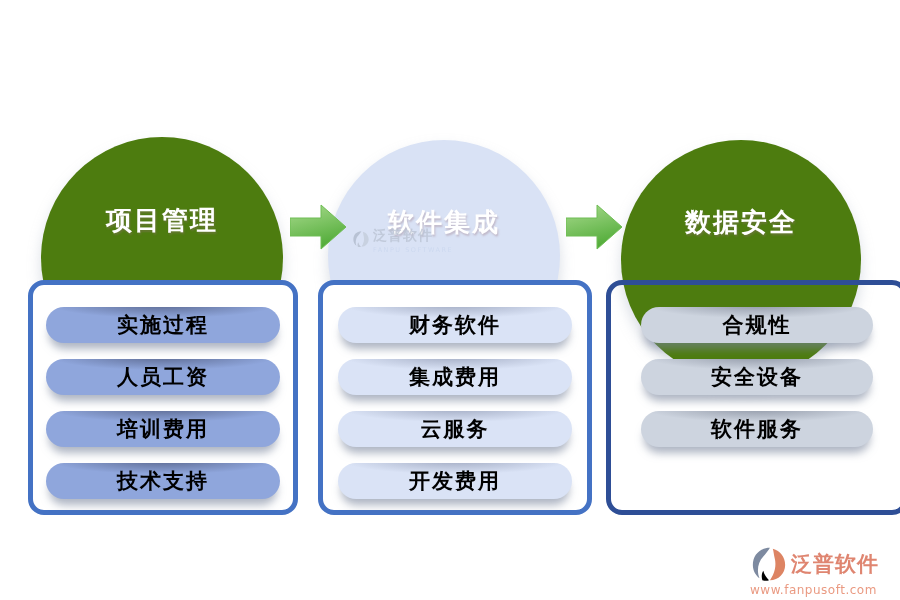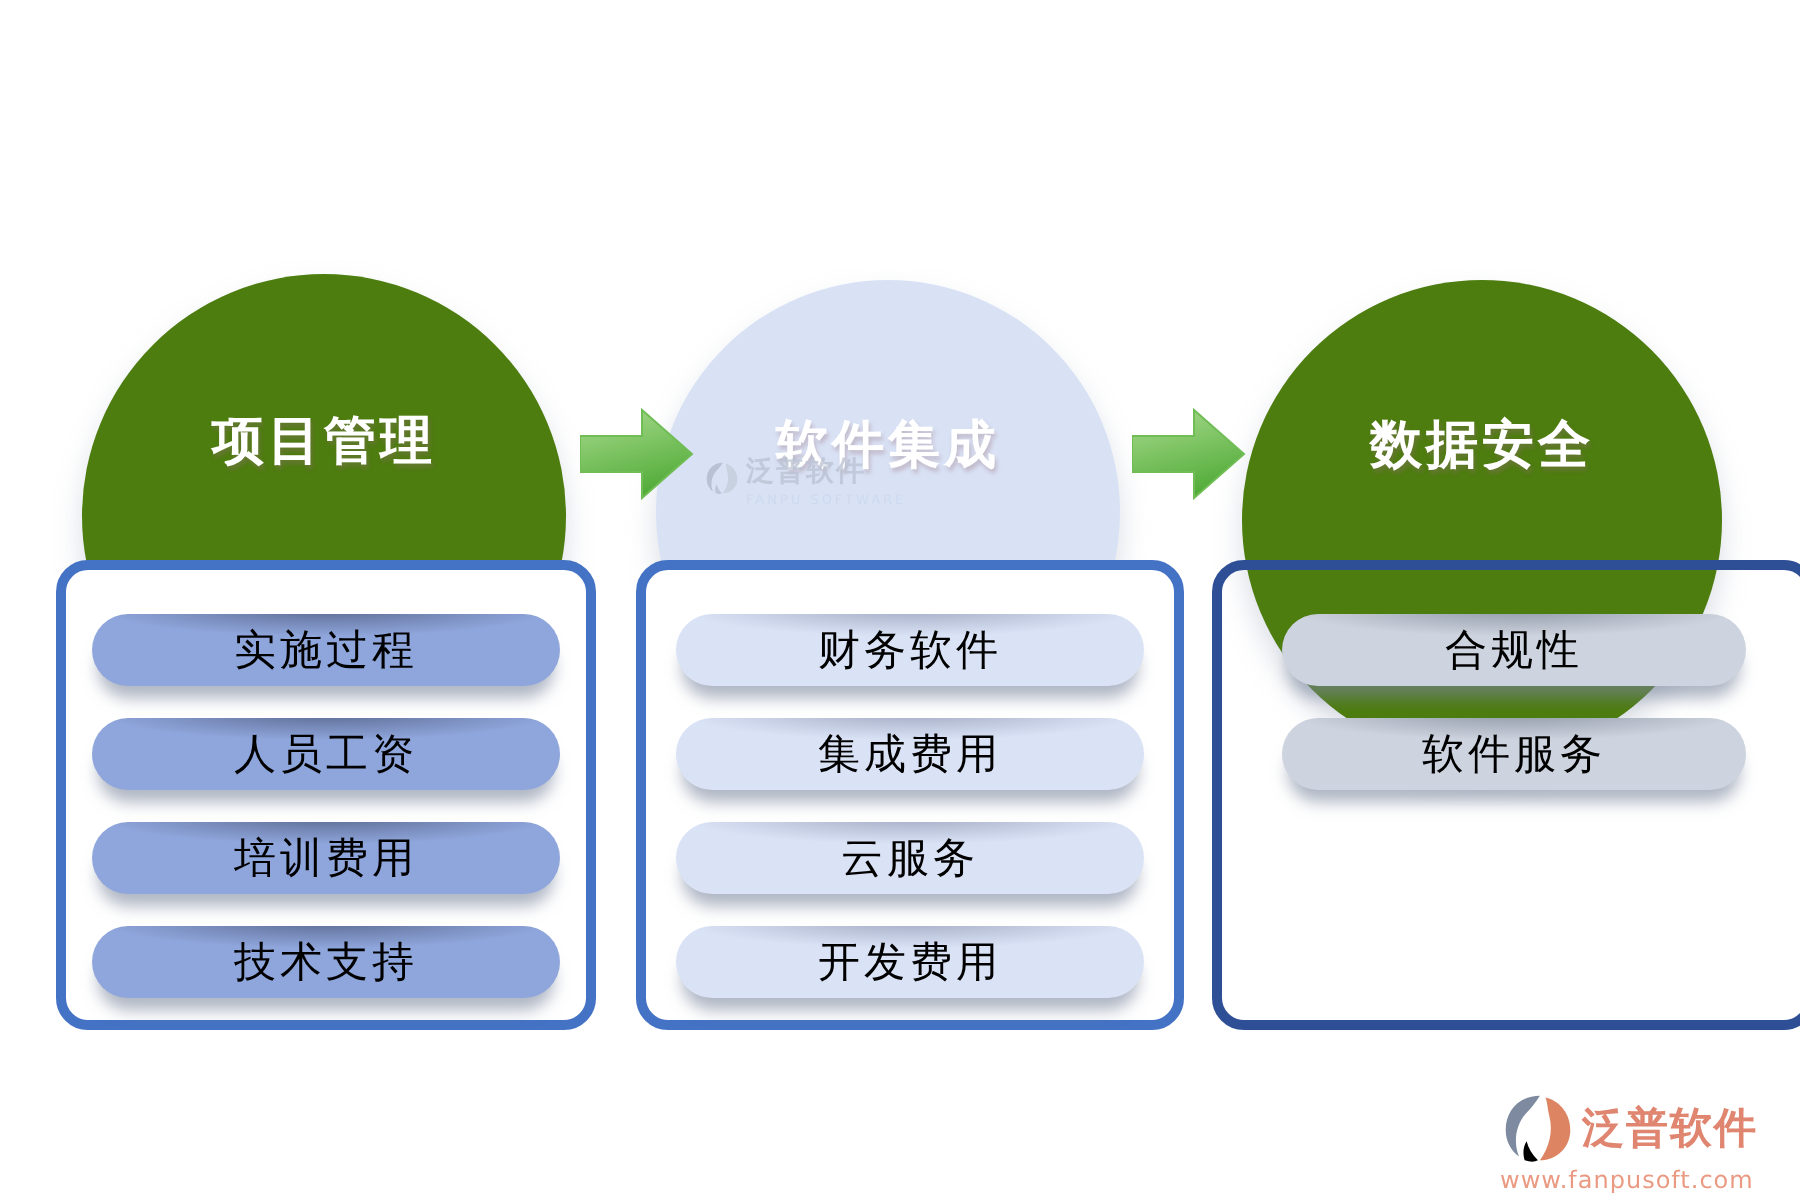--- a/index.html
+++ b/index.html
@@ -40,21 +40,21 @@
     border:5px solid #4472c4; border-radius:16px; background:#ffffff;
     z-index:2; display:flex; flex-direction:column; align-items:center;
     padding-top:22px; gap:16px;
   }
   .b1 { left:28px;  width:270px; }
   .b2 { left:318px; width:274px; }
   .b3 { left:606px; width:302px; border-color:#2e4e96; background:transparent; }
   .pill {
     width:234px; height:36px; border-radius:18px;
     display:flex; align-items:center; justify-content:center;
-    font-size:21px; font-weight:normal; color:#000000; letter-spacing:2px;
+    font-size:21px; font-weight:bold; color:#000000; letter-spacing:2px;
     box-shadow:0 9px 8px -3px rgba(120,132,155,0.6);
   }
   .b1 .pill { background:radial-gradient(ellipse 75% 60% at 50% -8%, rgba(40,45,70,0.50), rgba(40,45,70,0) 65%), #8fa6dc; }
   .b2 .pill { background:radial-gradient(ellipse 75% 60% at 50% -8%, rgba(70,80,110,0.38), rgba(70,80,110,0) 65%), #dae3f6; }
   .b3 .pill { width:232px; background:radial-gradient(ellipse 75% 60% at 50% -8%, rgba(60,68,88,0.42), rgba(60,68,88,0) 65%), #cdd4df; }
   
   .watermark {
     position:absolute; left:352px; top:227px; z-index:4;
     display:flex; align-items:flex-start; gap:3px; opacity:0.75;
   }
@@ -110,20 +110,21 @@
 
   <div class="box b2">
     <div class="pill">财务软件</div>
     <div class="pill">集成费用</div>
     <div class="pill">云服务</div>
     <div class="pill">开发费用</div>
   </div>
 
   <div class="box b3">
     <div class="pill">合规性</div>
+    <div class="pill">安全设备</div>
     <div class="pill">软件服务</div>
   </div>
 
   <div class="watermark">
     <svg width="18" height="24" viewBox="0 0 40 40">
       <path d="M21,3 C10,3 3,11 3,21 C3,27 6,32 10,35 C7,28 8,18 14,12 C17,9 19,6 21,3 Z" fill="#aeb8c9"></path>
       <path d="M24,4 C32,6 37,13 37,21 C37,30 30,37 21,37 C26,30 28,22 26,14 C25,10 25,7 24,4 Z" fill="#c3ccda"></path>
       <path d="M13,37 C16,38 18,38 20,37 C17,34 15,31 14,27 C12,30 12,34 13,37 Z" fill="#b6bfce"></path>
     </svg>
     <div class="wm-text">

